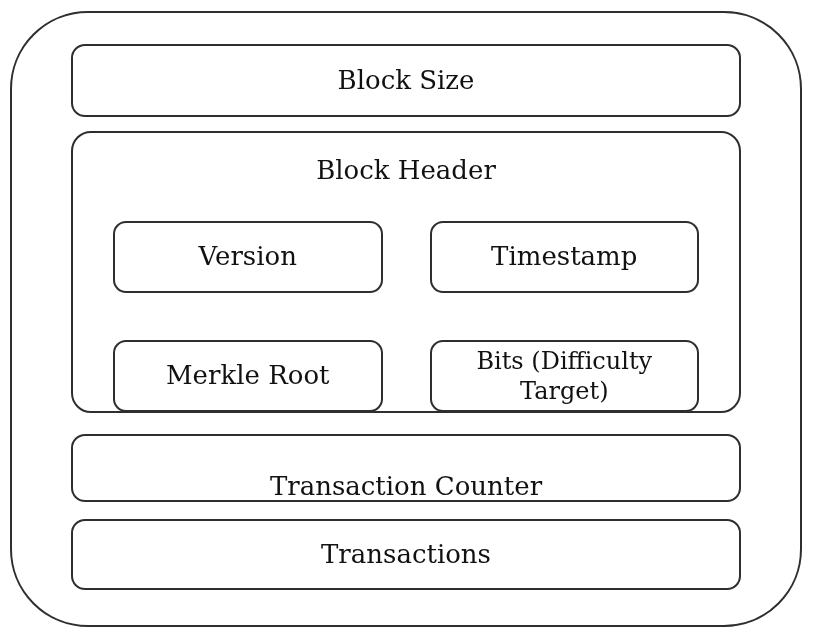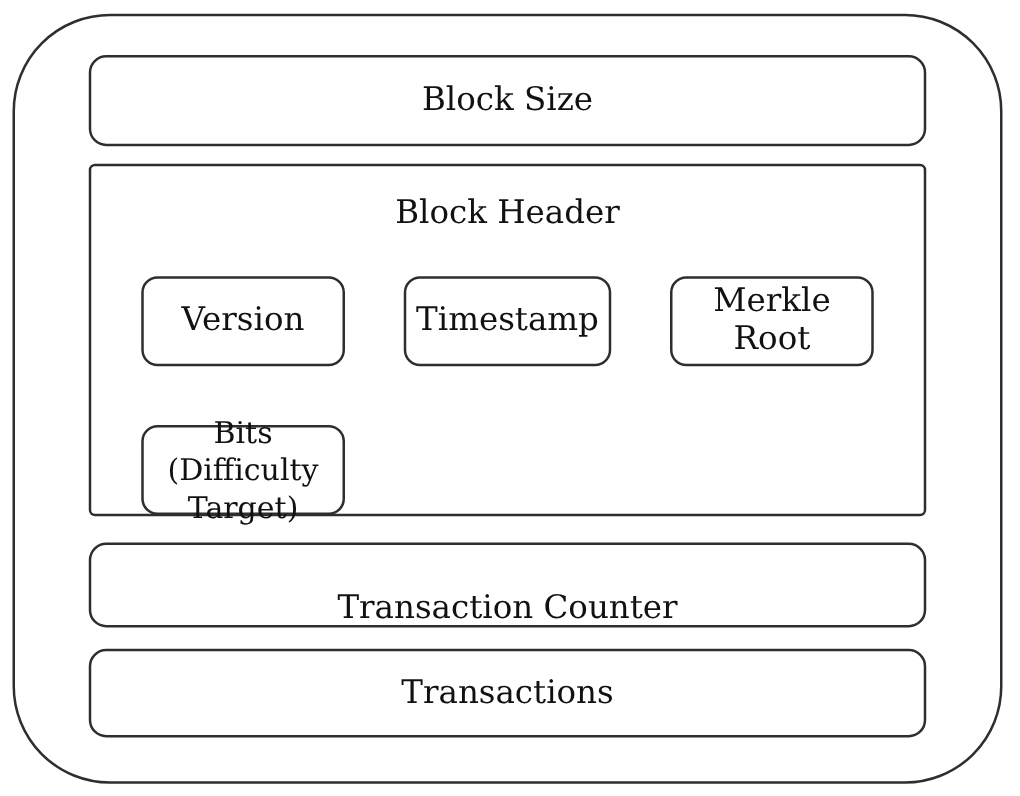--- a/index.html
+++ b/index.html
@@ -42,34 +42,34 @@
     font-size: 26px;
     line-height: 1.1;
   }
   .block-size-box {
     height: 74px;
     margin-bottom: 14px;
   }
   .block-header-container {
     box-sizing: border-box;
     border: 2px solid #2e2e2e;
-    border-radius: 5px;
+    border-radius: 20px;
     height: 282px;
     margin-bottom: 21px;
     padding: 22px 40px 0 40px;
   }
   .block-header-title {
     font-size: 26px;
     line-height: 30px;
     text-align: center;
     margin-bottom: 36px;
   }
   .header-grid {
     display: grid;
-    grid-template-columns: repeat(3, 1fr);
+    grid-template-columns: repeat(2, 1fr);
     grid-template-rows: 72px 72px;
     column-gap: 17px;
     row-gap: 22px;
     gap: 47px;
   }
   .field-box {
     border-radius: 13px;
     font-size: 26px;
     line-height: 1.15;
     padding: 2px 8px;

